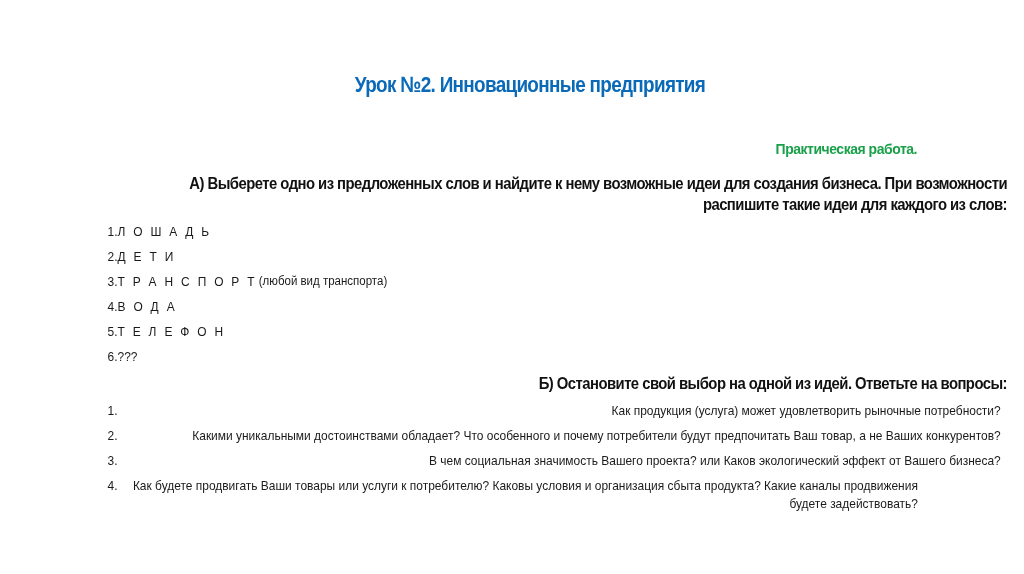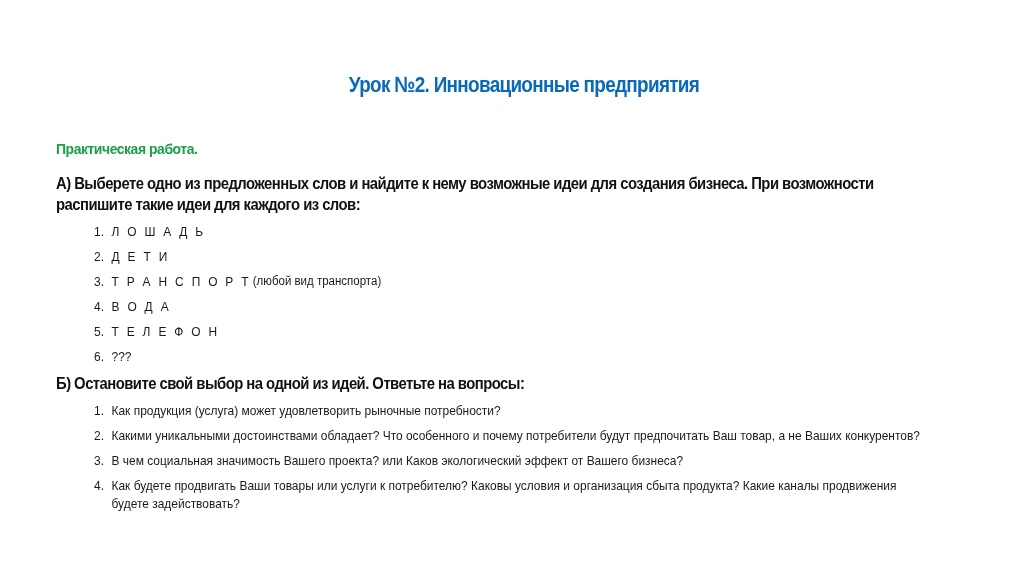--- a/index.html
+++ b/index.html
@@ -10,21 +10,21 @@
   body {
     width: 1024px;
     height: 574px;
     position: relative;
     overflow: hidden;
     font-family: "Liberation Sans", sans-serif;
     color: #1a1a1a;
   }
   .slide {
     position: absolute;
-    left: 12px; top: 0;
+    left: 18px; top: 0;
     width: 900px;
     height: 574px;
     background: #ffffff;
   }
   .title {
     position: absolute;
     left: 0;
     top: 72px;
     width: 1024px;
     text-align: center;
@@ -33,20 +33,21 @@
     letter-spacing: -0.8px;
     color: #0a6ab8;
     transform: scaleX(0.86);
     transform-origin: 512px 0;
   }
   .content {
     position: absolute;
     left: 44px;
     top: 140px;
     width: 950px;
+    text-align: right;
   }
   .subtitle {
     font-weight: bold;
     font-size: 15.5px;
     color: #1aa04a;
     letter-spacing: -0.5px;
     transform: scaleX(0.9);
     transform-origin: 0 0;
     height: 22px;
   }

